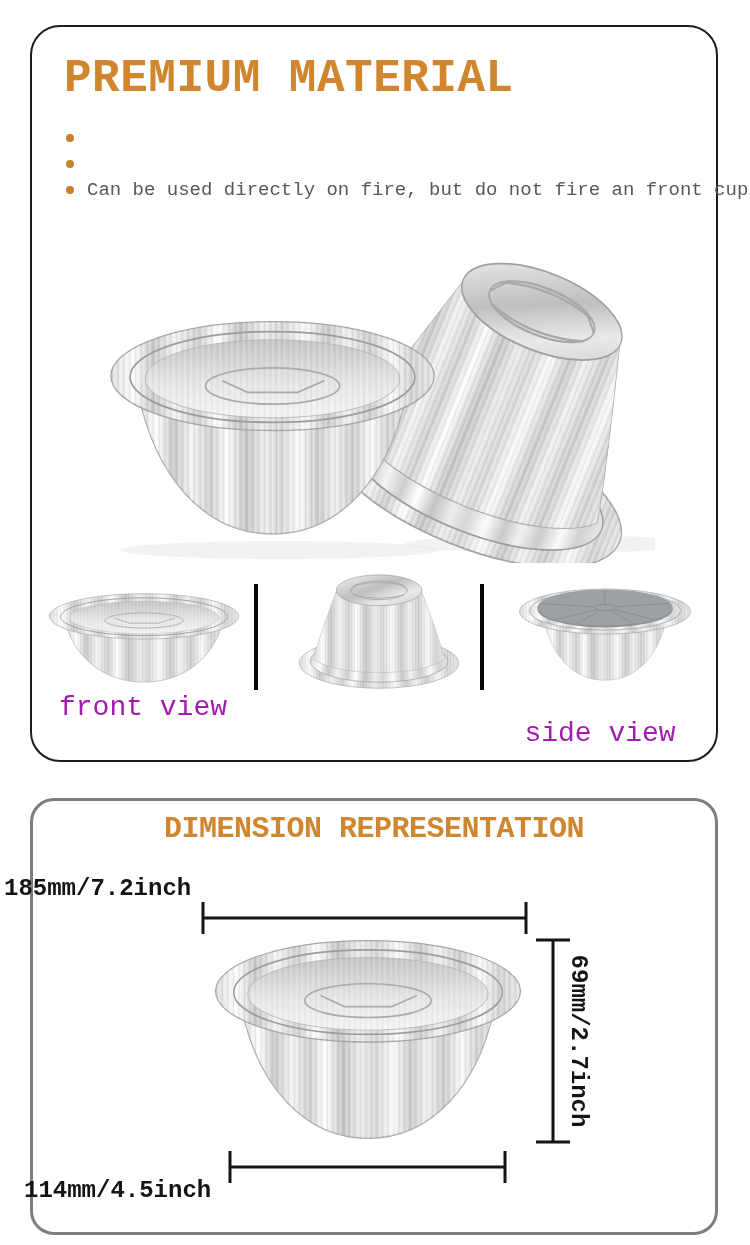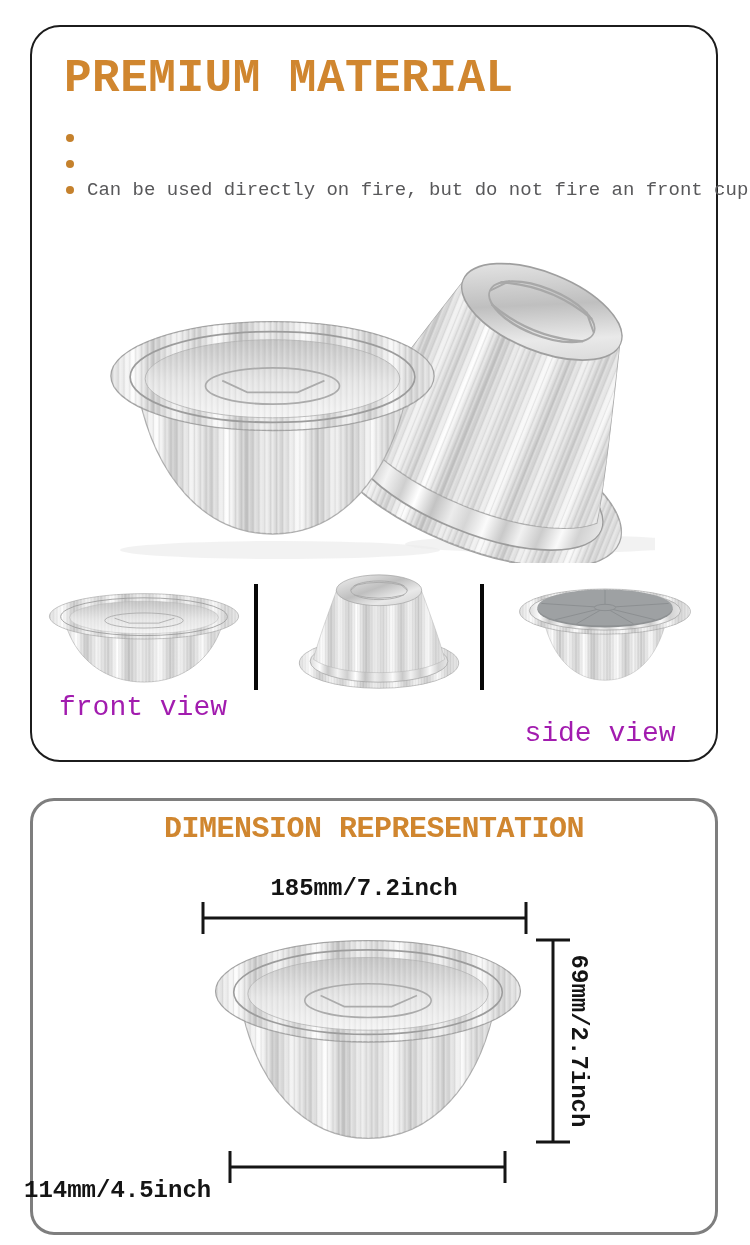--- a/index.html
+++ b/index.html
@@ -33,21 +33,21 @@
 
   .view-label { position:absolute; top:686px; font-size:28px; color:#a21caf; text-align:center; line-height:44px; }
   .vl1 { left:30px;  width:226px; }
   .vl2 { left:256px; width:226px; }
   .vl3 { left:482px; width:236px;margin-top:26px; }
 
   .dim-figure { position:absolute; left:30px; top:860px; width:688px; height:340px; }
   .dim-figure svg { display:block; width:100%; height:100%; }
 
   .dim-label { position:absolute; font-weight:700; font-size:24px; color:#141414; line-height:1.1; }
-  .dl-top    { left:20px; top:876px; width:688px; text-align:center; }
+  .dl-top    { left:4px; top:876px; width:688px; text-align:left; }
   .dl-height { left:578px; top:1041px; transform:translate(-50%,-50%) rotate(90deg); white-space:nowrap; }
   .dl-bottom { left:24px; top:1178px; width:688px; text-align:left; }
 
   .defs-only { position:absolute; width:0; height:0; overflow:hidden; }
 </style>
 </head>
 <body>
 
 <svg class="defs-only" aria-hidden="true">
   <defs>

